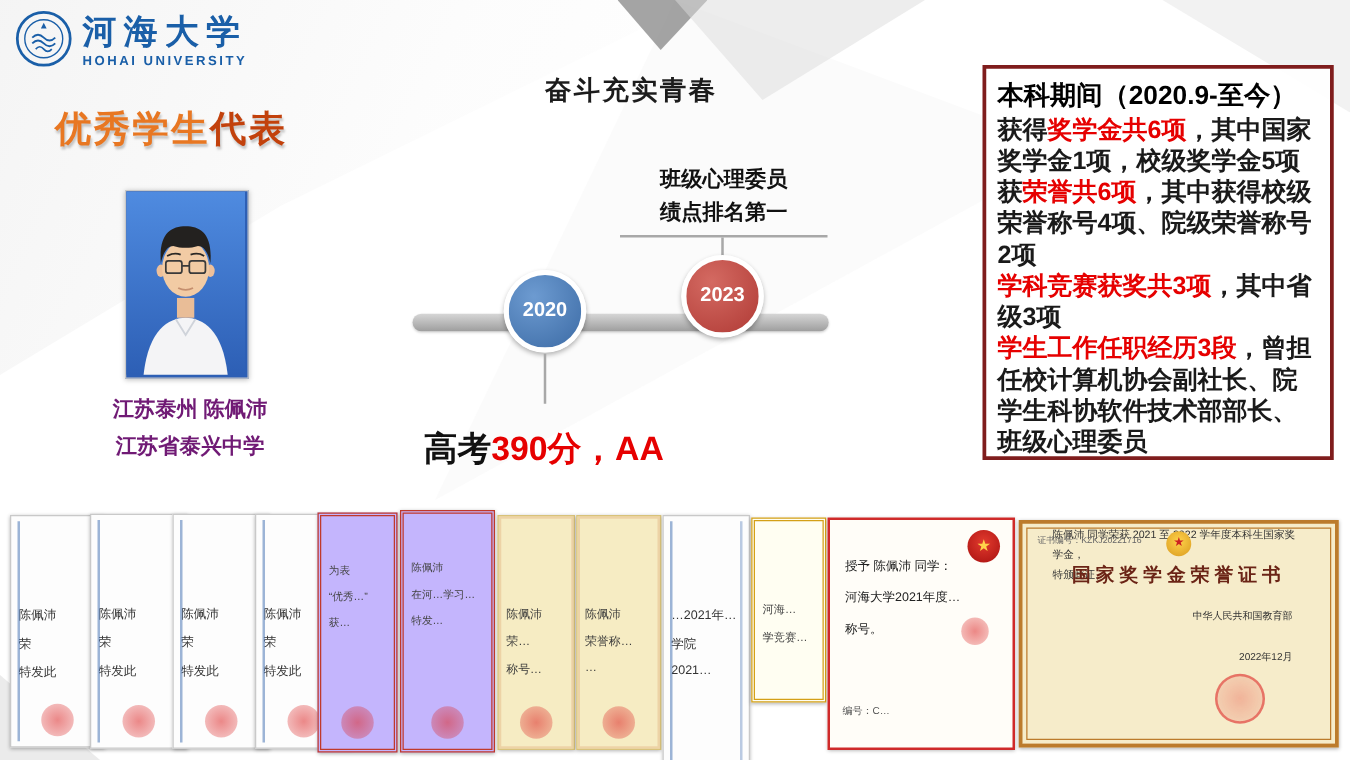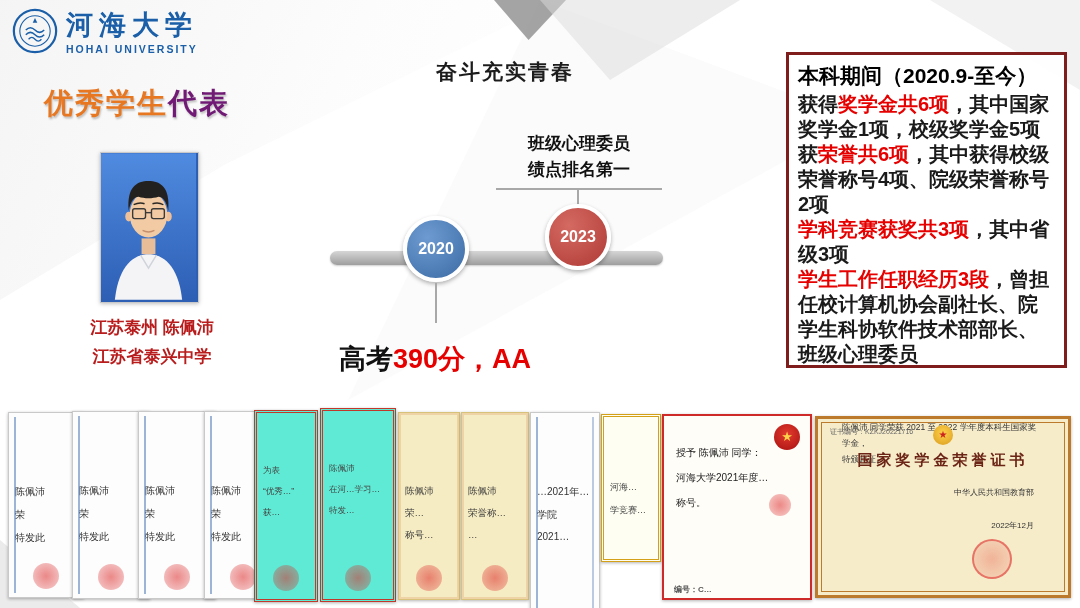--- a/index.html
+++ b/index.html
@@ -18,29 +18,29 @@
 
   
   .brand{position:absolute;left:12px;top:8px;display:flex;align-items:center;gap:8px;}
   .brand-cn{font-family:"Liberation Serif",serif;font-weight:bold;font-size:27px;color:#1a5fa8;letter-spacing:6px;line-height:1;}
   .brand-en{font-size:10.5px;font-weight:bold;color:#1a5fa8;letter-spacing:2px;margin-top:4px;}
 
   
   .section-title{position:absolute;left:44px;top:84px;margin:0;font-size:29px;font-weight:800;letter-spacing:2px;
                  text-shadow:1px 2px 2px rgba(0,0,0,.22);}
   .section-title .t1{color:#e87722;}
-  .section-title .t2{color:#701a75;}
+  .section-title .t2{color:#c2410c;}
 
   
   .photo{position:absolute;left:100px;top:152px;width:97px;height:149px;margin:0;border:1px solid #c9c9c9;
          box-shadow:0 1px 4px rgba(0,0,0,.25);background:#2d5fb5;}
   .photo svg{display:block;}
 
   .student-info{position:absolute;left:42px;top:314px;width:220px;text-align:center;
-                font-size:17px;font-weight:bold;line-height:1.7;color:#b91c1c;}
+                font-size:17px;font-weight:bold;line-height:1.7;color:#701a75;}
 
   
   .center-heading{position:absolute;left:405px;top:58px;width:200px;margin:0;text-align:center;
                   font-size:21px;font-weight:bold;letter-spacing:2px;color:#1c1c1c;}
 
   
   .milestone{position:absolute;left:496px;top:131px;width:166px;text-align:center;
              font-size:17px;font-weight:bold;line-height:1.5;color:#111;}
   .milestone-underline{position:absolute;left:496px;top:188px;width:166px;height:2px;background:#a8a8a8;}
   .connector-2023{position:absolute;left:577px;top:190px;width:2px;height:16px;background:#a8a8a8;}
@@ -82,33 +82,33 @@
   .c9{left:530px;top:6px;width:70px;height:240px;}
   .c10{left:601px;top:8px;width:60px;height:148px;}
   .c11{left:662px;top:8px;width:150px;height:186px;}
   .c12{left:815px;top:10px;width:256px;height:182px;}
 
   .cert.plain{background:#fdfdfd;border:1px solid #c9c9c9;padding-top:72px;}
   .cert.plain::before{content:"";position:absolute;left:5px;top:4px;bottom:4px;width:2px;background:#3b6bb0;opacity:.5;}
   .cert.plain::after{content:"";position:absolute;right:5px;top:4px;bottom:4px;width:2px;background:#3b6bb0;opacity:.35;}
   .cert.plain .cert-line{font-size:10px;color:#333;margin-bottom:9px;}
 
-  .cert.red{background:#5eead4;border:3px double #c0392b;padding-top:52px;}
+  .cert.red{background:#c4b5fd;border:3px double #c0392b;padding-top:38px;}
   .cert.red .cert-line{font-size:8.5px;margin-bottom:9px;}
 
   .cert.cream{background:#f6ecc3;border:1px solid #d8c27a;padding-top:72px;
               box-shadow:inset 0 0 0 2px rgba(200,100,40,.18),0 1px 3px rgba(0,0,0,.3);}
   .cert.cream .cert-line{font-size:9.5px;color:#3a3a3a;margin-bottom:9px;}
 
   .cert.gold{background:#fffef2;border:3px double #d4a017;padding-top:64px;}
   .cert.gold .cert-line{font-size:9px;margin-bottom:10px;}
 
   .cert.award{background:#fffdf8;border:2px solid #cf2a2a;padding:30px 10px 0 12px;text-align:left;}
   .cert.award .cert-line{font-size:10px;color:#222;margin-bottom:11px;padding:0;}
-  .cert.award .cert-num{position:absolute;bottom:3px;left:10px;font-size:8px;color:#555;font-weight:bold;}
+  .cert.award .cert-num{position:absolute;bottom:24px;left:10px;font-size:8px;color:#555;}
   .cert .emblem{position:absolute;top:8px;right:10px;width:26px;height:26px;border-radius:50%;
                 background:radial-gradient(circle at 50% 38%,#e23b2e,#a81010);color:#ffd24a;
                 font-size:13px;line-height:26px;text-align:center;}
   .cert.award .stamp{left:auto;right:8px;top:78px;bottom:auto;width:22px;height:22px;}
 
   .cert.national{background:#f6ecca;border:3px solid #bc7b2c;
                  box-shadow:inset 0 0 0 3px #f6ecca,inset 0 0 0 4px #bc7b2c,0 1px 3px rgba(0,0,0,.3);}
   .cert.national .cert-num{position:absolute;top:8px;left:12px;font-size:7px;color:#666;}
   .cert.national .emblem{top:6px;left:50%;right:auto;transform:translateX(-50%);width:20px;height:20px;
                  background:radial-gradient(circle at 50% 40%,#ffd24a,#d99a1e);color:#c22;

